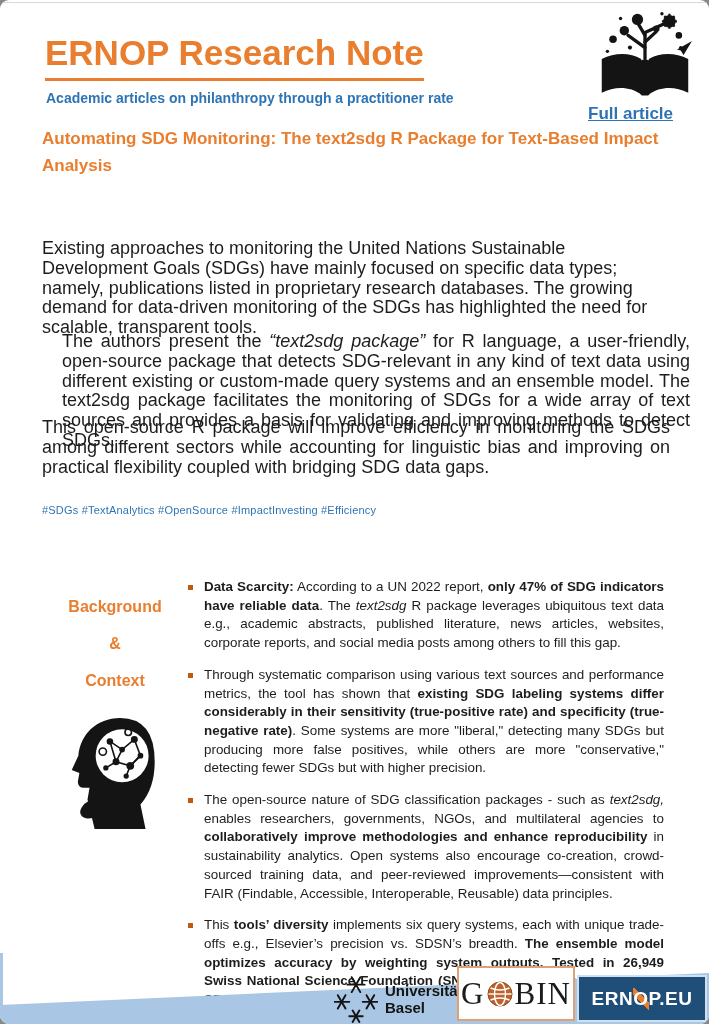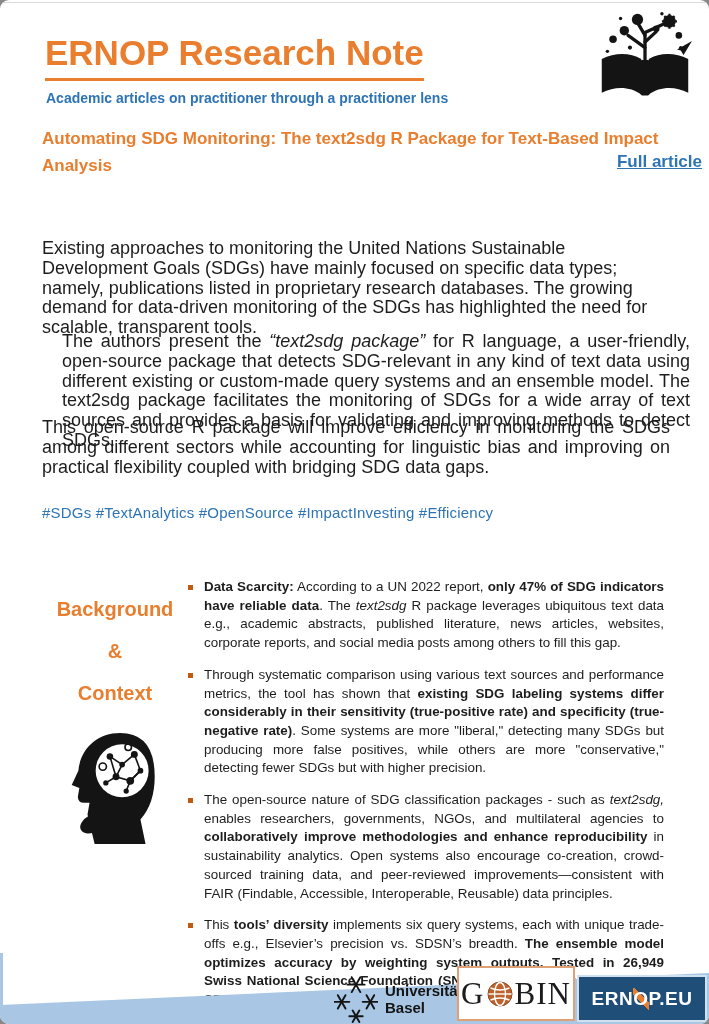--- a/index.html
+++ b/index.html
@@ -16,47 +16,47 @@
     position:absolute; left:45px; top:34px;
     font-size:35px; font-weight:700; color:#E87E2E;
     border-bottom:3px solid #E87E2E; padding-bottom:5px; line-height:1.1;
   }
   .brand-tagline {
     position:absolute; left:46px; top:90px;
     font-size:14px; font-weight:700; color:#2E74B5;
   }
   .book-icon-wrap { position:absolute; left:592px; top:10px; width:106px; height:94px; }
   .full-article {
-    position:absolute; left:588px; top:104px; width:114px; text-align:right;
-    font-size:17px; font-weight:700; color:#2E74B5; text-decoration:underline; cursor:pointer;margin-top:48px;
+    position:absolute; left:588px; top:104px; width:114px; text-align:left;
+    font-size:17px; font-weight:700; color:#2E74B5; text-decoration:underline; cursor:pointer;
   }
 
   
   .article-title {
     position:absolute; left:42px; top:125px; width:636px;
     font-size:17px; font-weight:700; color:#E87E2E; line-height:27px;
   }
   .byline {
     position:absolute; left:42px; top:181px; width:636px;
     font-size:14.5px; color:#2E74B5; line-height:25px;
   }
 
   
   .para { position:absolute; left:42px; width:628px; font-size:18px; line-height:19.8px; color:#1d1d1d; }
   .para-1 { top:239px; text-align:left; }
   .para-2 { top:332px; text-align:justify;margin-left:20px; }
   .para-3 { top:418px; text-align:justify; }
   .hashtags {
     position:absolute; left:42px; top:504px;
-    font-size:15px; color:#2E74B5; letter-spacing:0.2px;
+    font-size:11px; color:#2E74B5; letter-spacing:0.2px;
   }
 
   
   .sidebar { position:absolute; left:36px; top:598px; width:158px; text-align:center; }
-  .sidebar-line { font-size:20px; font-weight:700; color:#E87E2E; margin-bottom:19px; }
+  .sidebar-line { font-size:16px; font-weight:700; color:#E87E2E; margin-bottom:19px; }
   .head-icon-wrap { margin-top:8px; display:inline-block; width:92px; height:112px; }
 
   
   .bullets { position:absolute; left:188px; top:534px; width:476px;margin-top:44px; }
   .bullet-item { display:flex; gap:11px; margin-bottom:13px; }
   .bullet-marker { flex:0 0 auto; width:5px; height:5px; margin-top:7px; background:#C05A11; }
   .bullet-text { flex:1; font-size:13.4px; line-height:18.7px; text-align:justify; color:#1d1d1d; }
 
   
   .band {
@@ -88,21 +88,21 @@
   }
   .ernop-tagline { margin-top:16px; font-size:7.5px; color:#C05A11; letter-spacing:0.2px; }
 </style>
 </head>
 <body>
 
 <div class="page">
   <div class="hairline-top"></div>
 
   <div class="brand-title">ERNOP Research Note</div>
-  <div class="brand-tagline">Academic articles on practitioner through a practitioner lens</div>
+  <div class="brand-tagline">Academic articles on philanthropy through a practitioner rate</div>
 
   <div class="book-icon-wrap">
     <svg viewBox="0 0 104 100" width="106" height="94">
       <g fill="#141414" stroke="none">
         <path d="M6 52 C20 45 36 45 48 52 L48 90 C36 81 20 81 6 88 Z"></path>
         <path d="M98 52 C84 45 68 45 56 52 L56 90 C68 81 84 81 98 88 Z"></path>
         <rect x="47" y="53" width="10" height="38" rx="3"></rect>
         <circle cx="44" cy="10" r="6"></circle>
         <circle cx="30" cy="22" r="5"></circle>
         <circle cx="18" cy="31" r="4"></circle>

